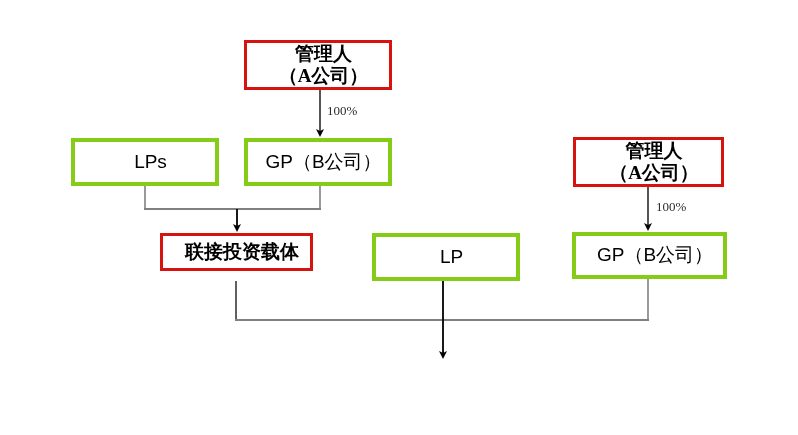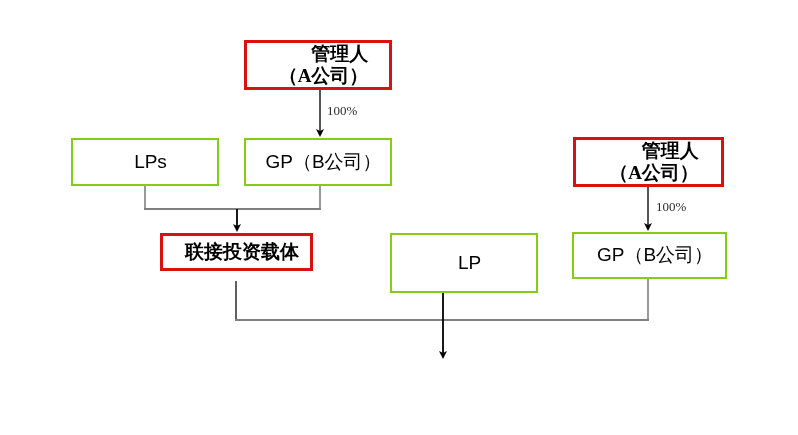--- a/index.html
+++ b/index.html
@@ -13,28 +13,28 @@
   #diagram{
     position:absolute;left:0;top:0;width:798px;height:435px;
   }
   .node{
     position:absolute;
     box-sizing:border-box;
     background:#ffffff;
     display:flex;
     align-items:center;
     justify-content:center;
-    text-align:right;
+    text-align:center;
     line-height:1.18;
     white-space:pre-line;
     color:#000000;
     padding-left:11px;
   }
   .node.navy{
-    border:2px solid #84cc16;
+    border:4px solid #84cc16;
     font-size:19px;
     font-weight:400;
     font-family:"Liberation Sans","DejaVu Sans",sans-serif;
   }
   .node.red{
     border:3px solid #d6130e;
     font-size:19px;
     font-weight:700;
     font-family:"Liberation Serif","DejaVu Serif",serif;
   }
@@ -88,21 +88,21 @@
 
   <div class="node navy" style="left:71px;top:138px;width:148px;height:48px;">LPs</div>
 
   <div class="node navy" style="left:244px;top:138px;width:148px;height:48px;">GP（B公司）</div>
 
   <div class="node red" style="left:160px;top:233px;width:153px;height:38px;">联接投资载体</div>
 
   <div class="node red" style="left:573px;top:137px;width:151px;height:50px;">管理人
 （A公司）</div>
 
-  <div class="node navy" style="left:390px;top:233px;width:148px;height:60px;">LP</div>
+  <div class="node navy" style="left:372px;top:233px;width:148px;height:48px;">LP</div>
 
   <div class="node navy" style="left:572px;top:232px;width:155px;height:47px;">GP（B公司）</div>
 
 
   <div class="pct" style="left:327px;top:103px;">100%</div>
 
   <div class="pct" style="left:656px;top:199px;">100%</div>
 
 </div>
 

